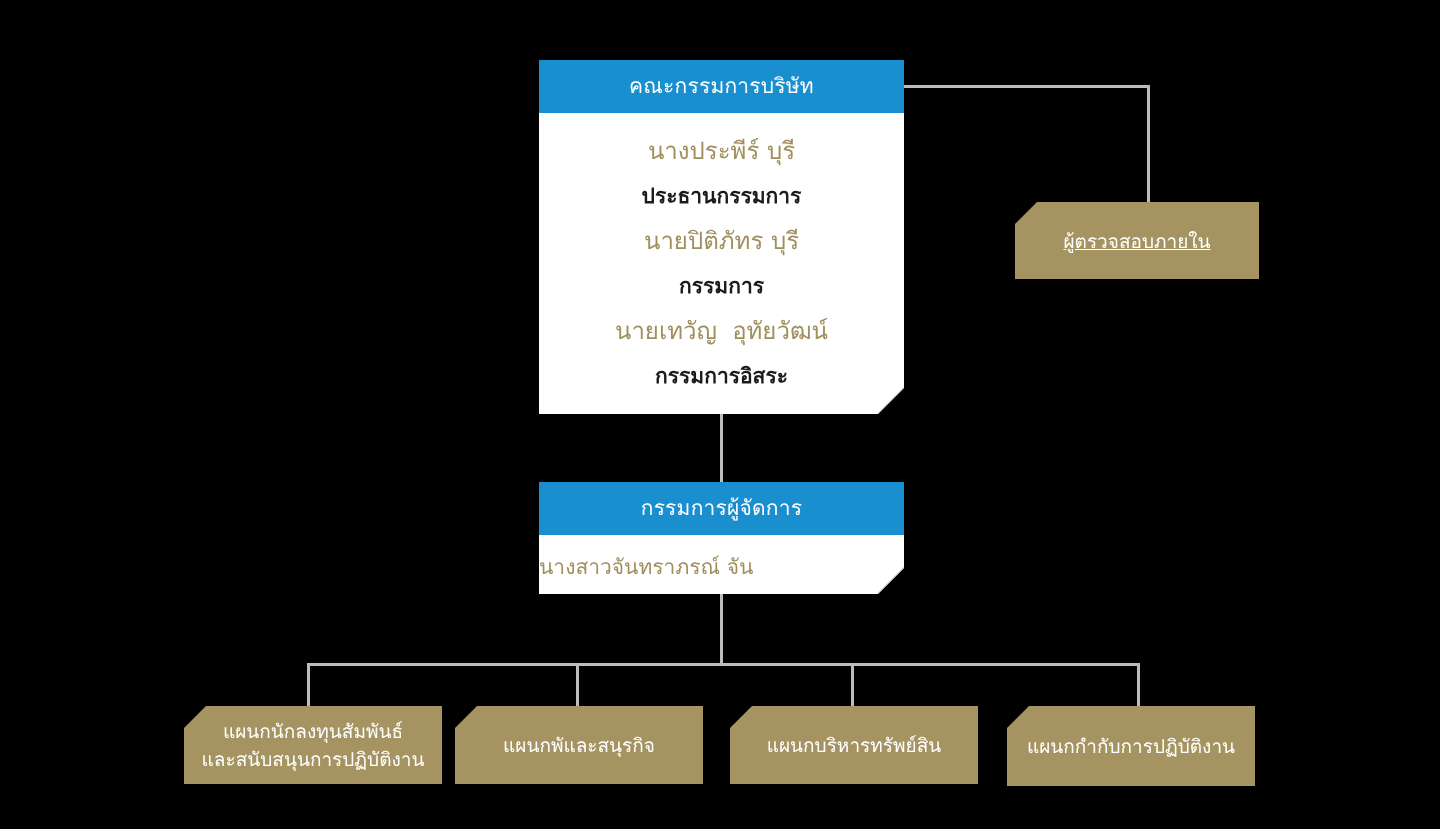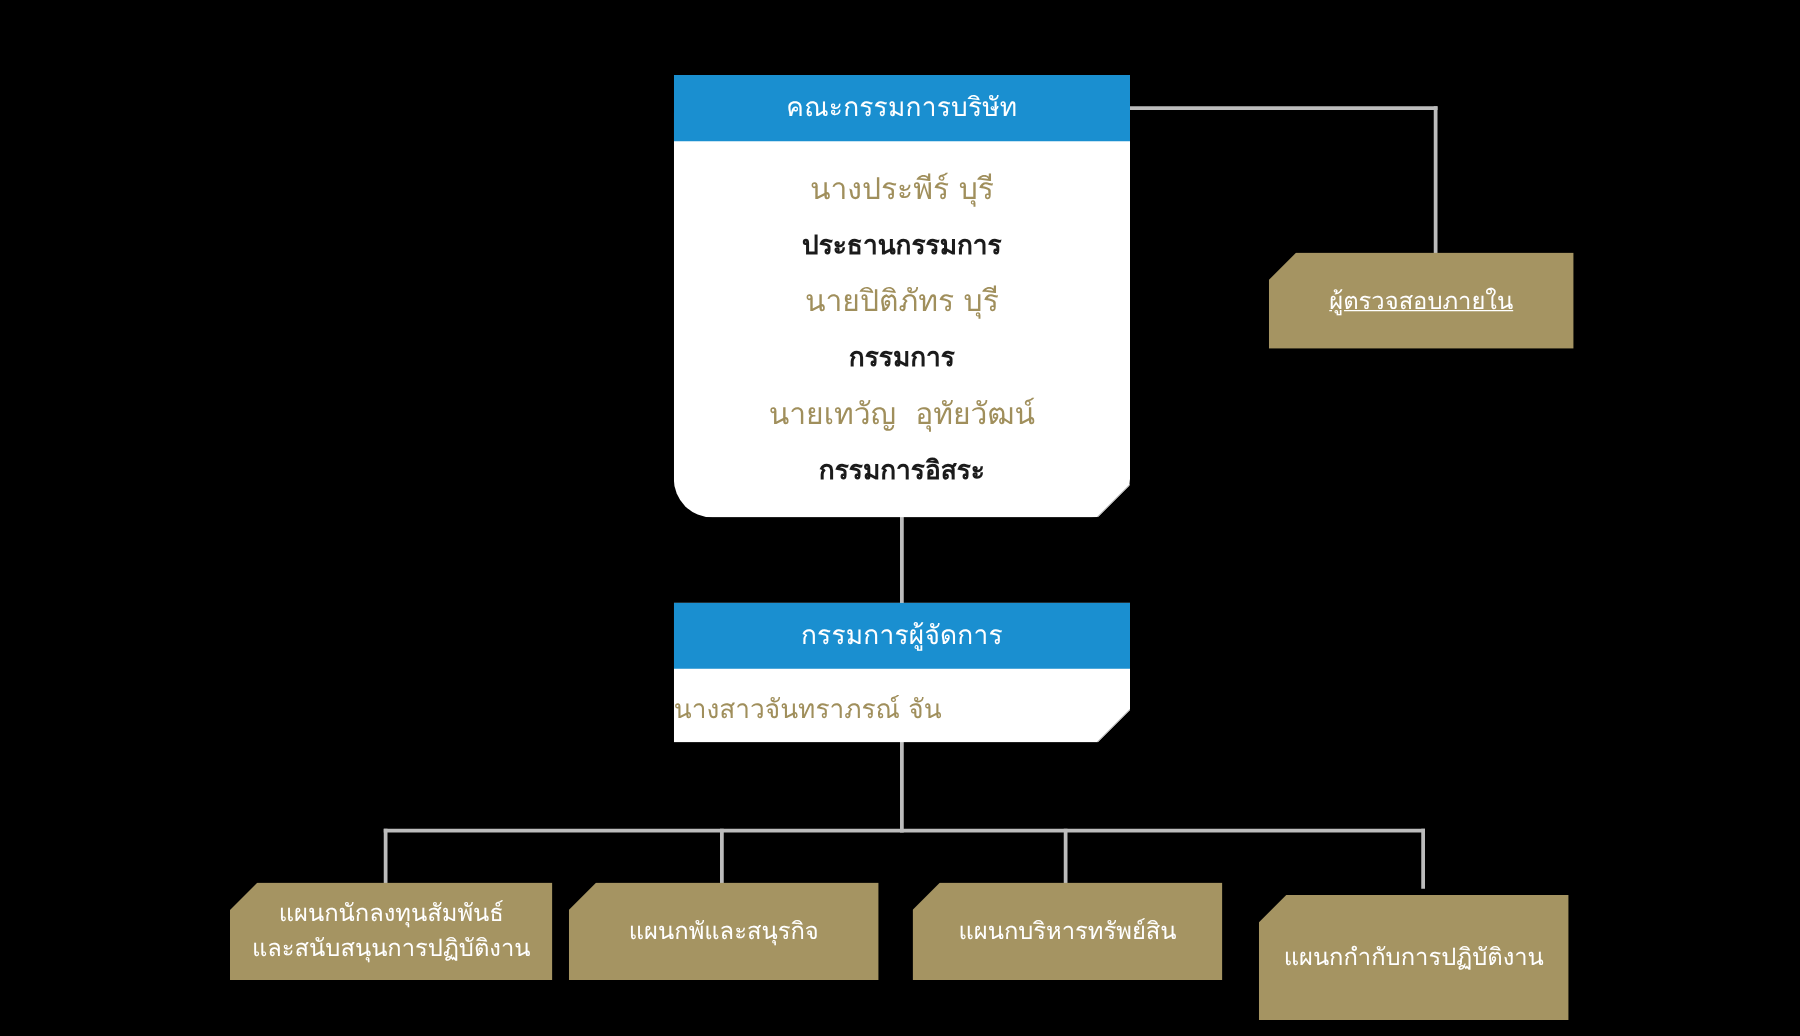--- a/index.html
+++ b/index.html
@@ -112,21 +112,21 @@
 
   <div class="line line-v" style="left:720px; top:412px; height:72px;"></div>
 
   <div class="line line-v" style="left:720px; top:592px; height:74px;"></div>
   <div class="line line-h" style="left:307px; top:663px; width:833px;"></div>
   <div class="line line-v" style="left:307px; top:663px; height:48px;"></div>
   <div class="line line-v" style="left:576px; top:663px; height:48px;"></div>
   <div class="line line-v" style="left:851px; top:663px; height:48px;"></div>
   <div class="line line-v" style="left:1137px; top:663px; height:48px;"></div>
 
-  <div class="card" style="left:539px; top:60px; width:365px; height:354px;border-radius:31px;">
+  <div class="card" style="left:539px; top:60px; width:365px; height:354px;">
     <div class="card-header">คณะกรรมการบริษัท</div>
     <div class="card-body">
       <div class="person-name">นางประพีร์ บุรี</div>
       <div class="person-title">ประธานกรรมการ</div>
       <div class="person-name">นายปิติภัทร บุรี</div>
       <div class="person-title">กรรมการ</div>
       <div class="person-name">นายเทวัญ  อุทัยวัฒน์</div>
       <div class="person-title">กรรมการอิสระ</div>
     </div>
     <div class="card-fold"></div>
@@ -150,17 +150,17 @@
   </div>
 
   <div class="gold-box" style="left:455px; top:706px; width:248px; height:78px;">
     <span class="gold-label">แผนกพัและสนุรกิจ</span>
   </div>
 
   <div class="gold-box" style="left:730px; top:706px; width:248px; height:78px;">
     <span class="gold-label">แผนกบริหารทรัพย์สิน</span>
   </div>
 
-  <div class="gold-box" style="left:1007px; top:706px; width:248px; height:100px;margin-top:10px;">
+  <div class="gold-box" style="left:1007px; top:706px; width:248px; height:80px;">
     <span class="gold-label">แผนกกำกับการปฏิบัติงาน</span>
   </div>
 
 </div>
 
 </body></html>

